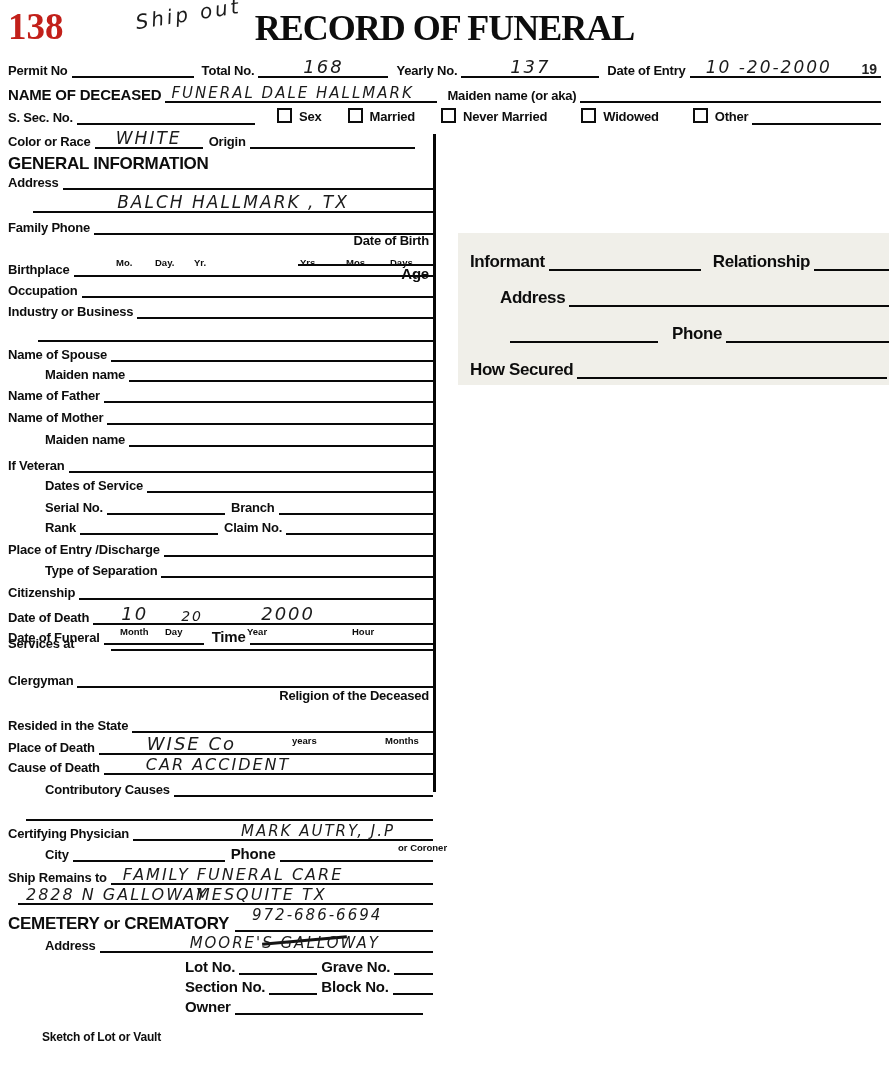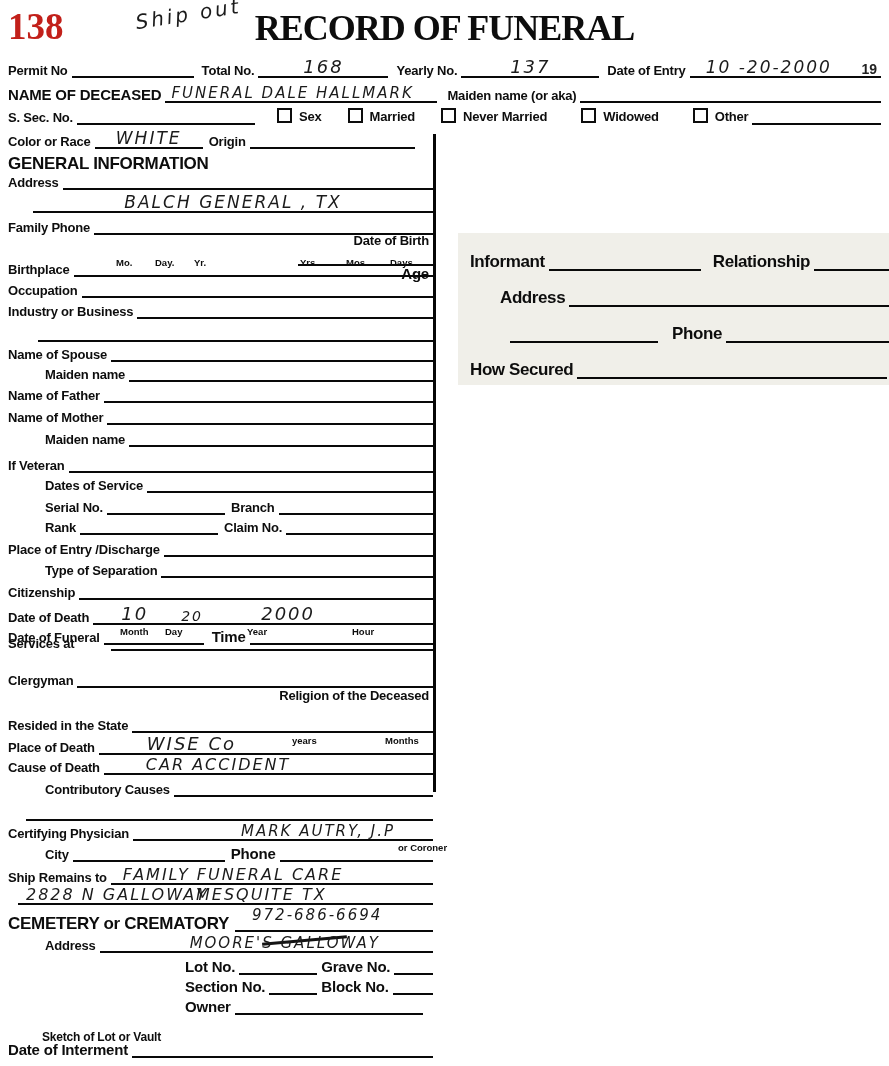--- a/index.html
+++ b/index.html
@@ -116,21 +116,21 @@
 
   <div class="heading" style="position:absolute;left:8px;top:155px;">GENERAL INFORMATION</div>
 
   <div class="row lrow" style="top:168px;height:22px;">
     <span class="lb">Address</span>
     <span class="seg grow"></span>
   </div>
   <div class="row lrow" style="top:190px;height:23px;">
     <span class="sp" style="width:25px"></span>
     <span class="seg grow">
-        <i class="hand hv-c" style="font-size:17px">BALCH GENERAL , TX</i>
+        <i class="hand hv-c" style="font-size:17px">BALCH HALLMARK , TX</i>
       </span>
   </div>
 
   <div class="row lrow" style="top:213px;height:22px;">
     <span class="lb">Family Phone</span>
     <span class="seg grow"></span>
   </div>
 
   <div class="row lrow" style="top:234px;height:22px;flex-direction:column;">
     <span class="lb">Date of Birth</span>
@@ -345,24 +345,20 @@
     <span class="seg grow"></span>
   </div>
   <div class="row lrow" style="top:994px;height:21px;">
     <span class="sp" style="width:177px"></span>
     <span class="lb lb-lg">Owner</span>
     <span class="seg grow" style="margin-right:10px"></span>
   </div>
 
   <div class="lb small" style="position:absolute;left:42px;top:1031px">Sketch of Lot or Vault</div>
 
-  <div class="row lrow" style="top:1037px;height:21px;">
-    <span class="lb lb-lg">Date of Interment</span>
-    <span class="seg grow"></span>
-  </div>
 
   <div class="divider"></div>
 
   <div class="infobox">
     <div class="row" style="top:14px;left:12px;right:0;height:24px;">
       <span class="lb">Informant</span>
       <span class="seg" style="width:152px"></span>
       <span class="lb" style="padding-left:12px">Relationship</span>
       <span class="seg grow"></span>
     </div>

